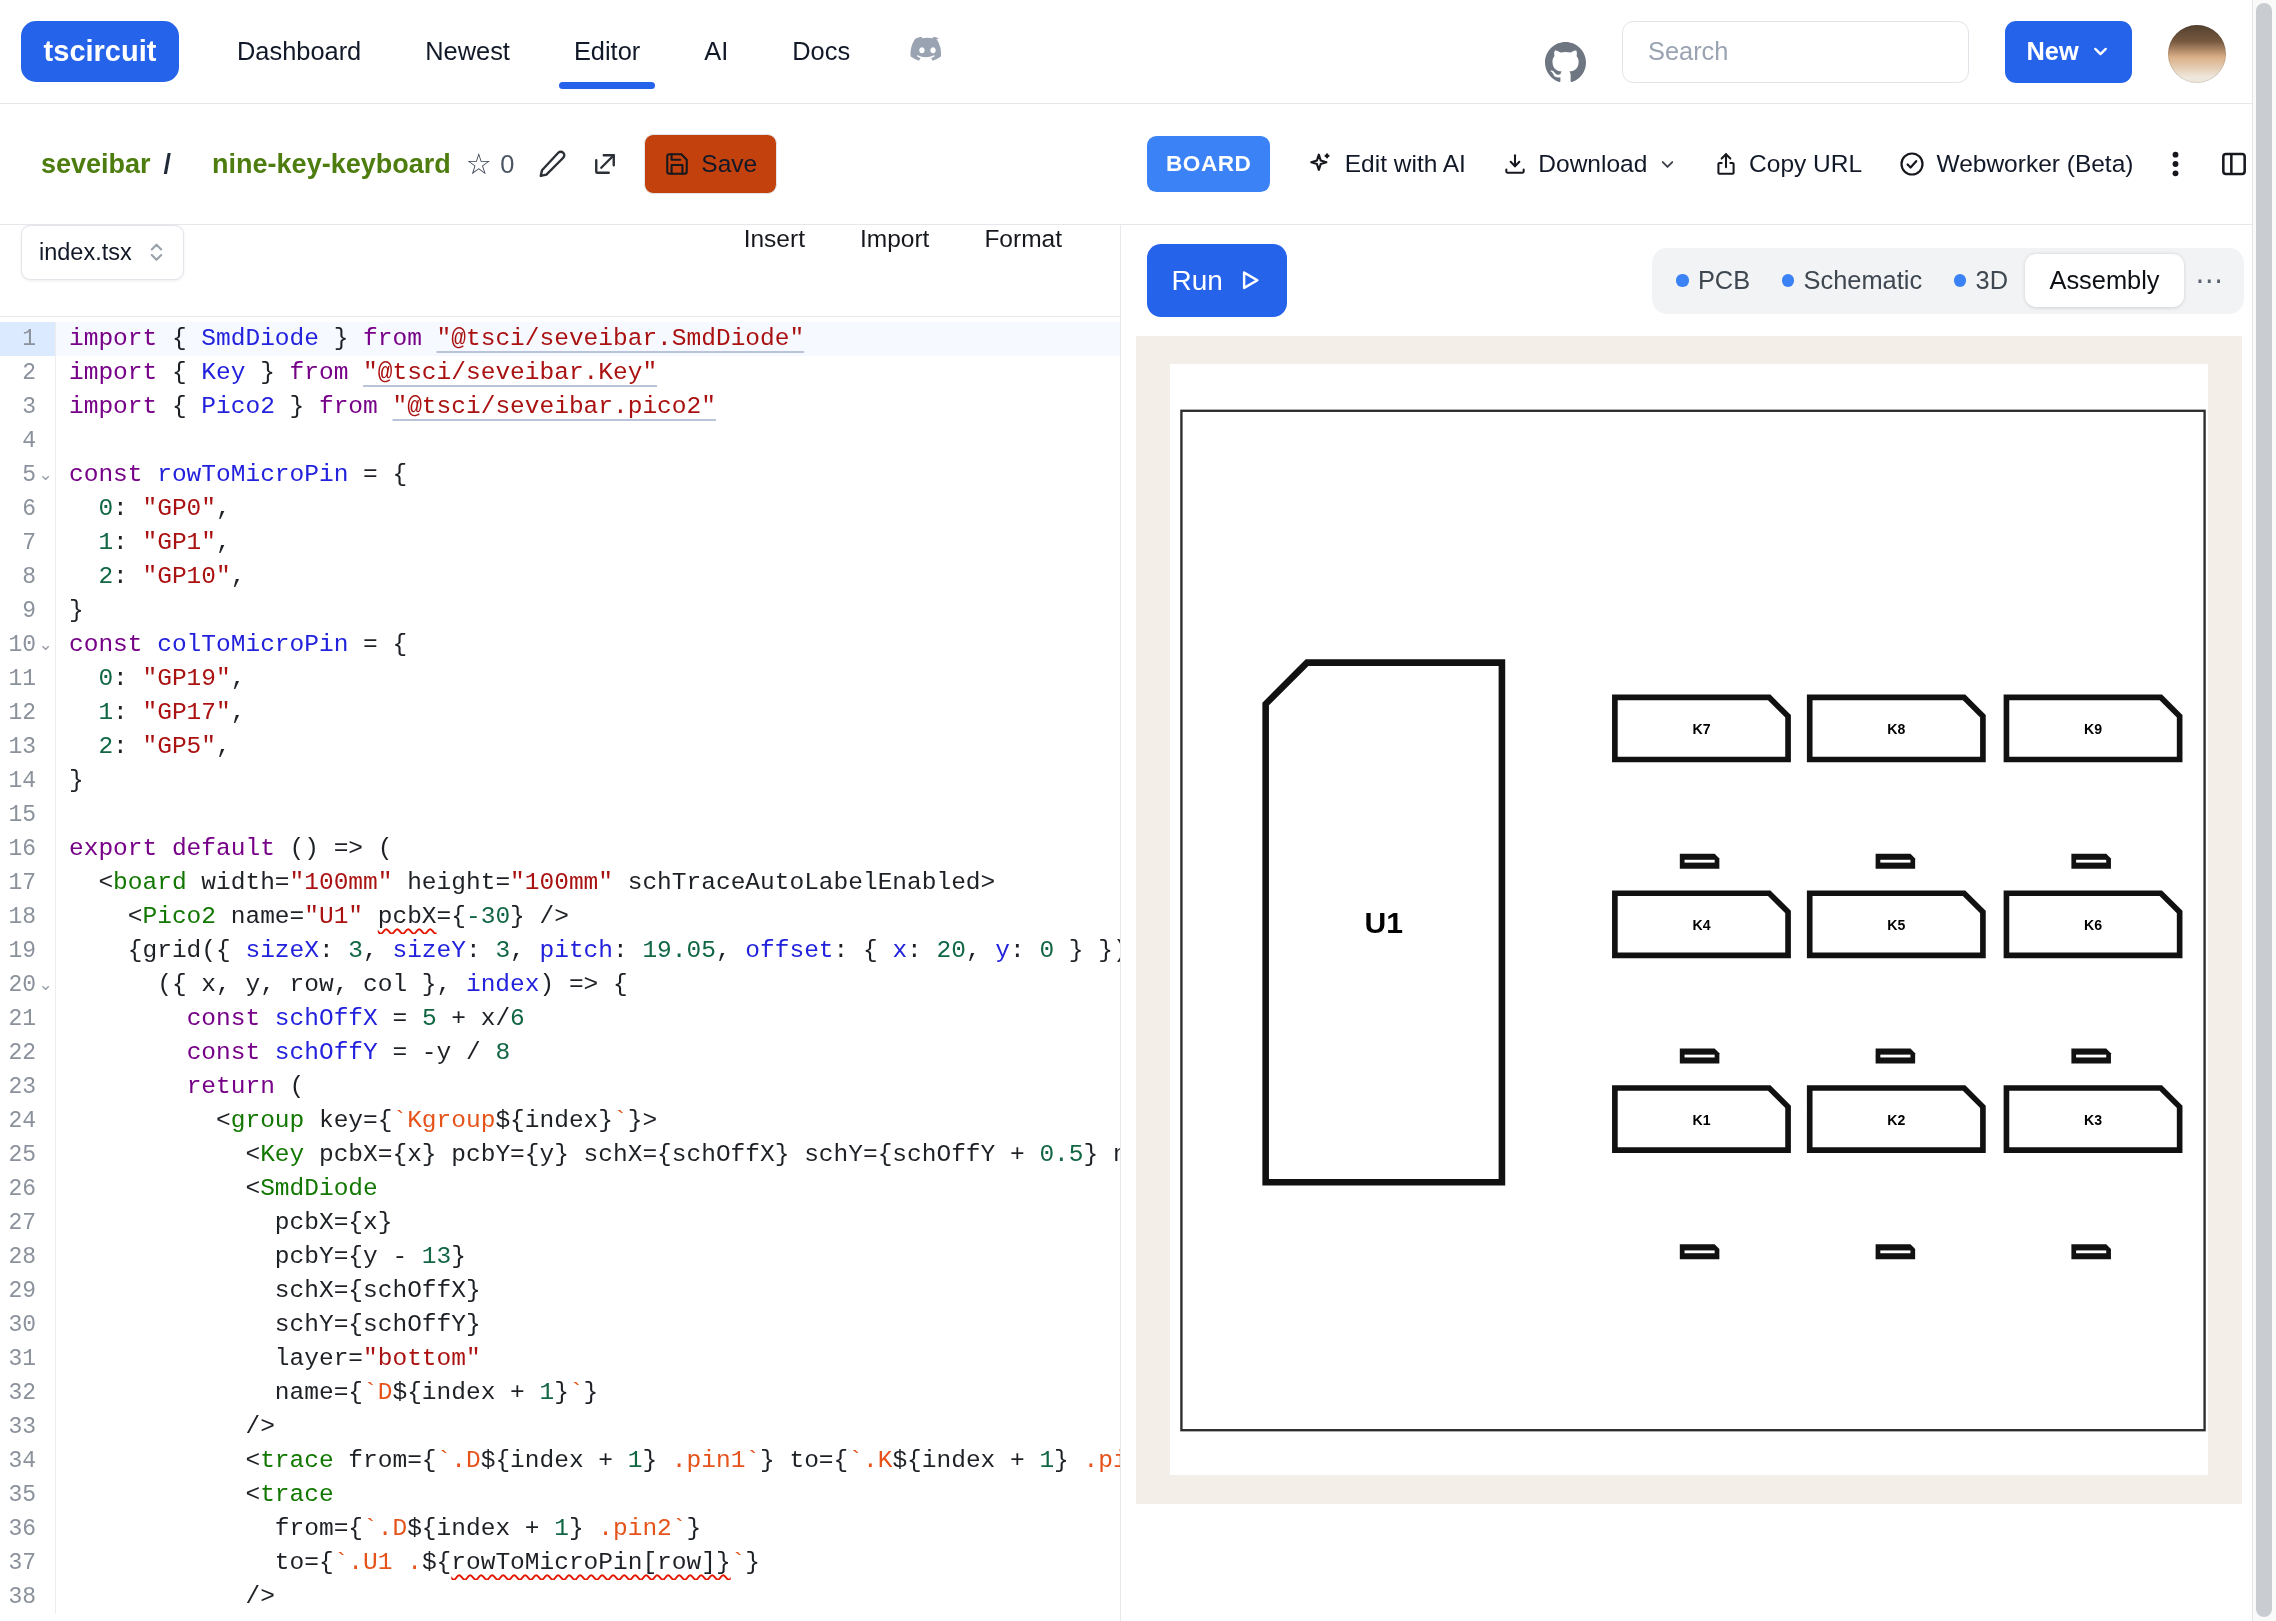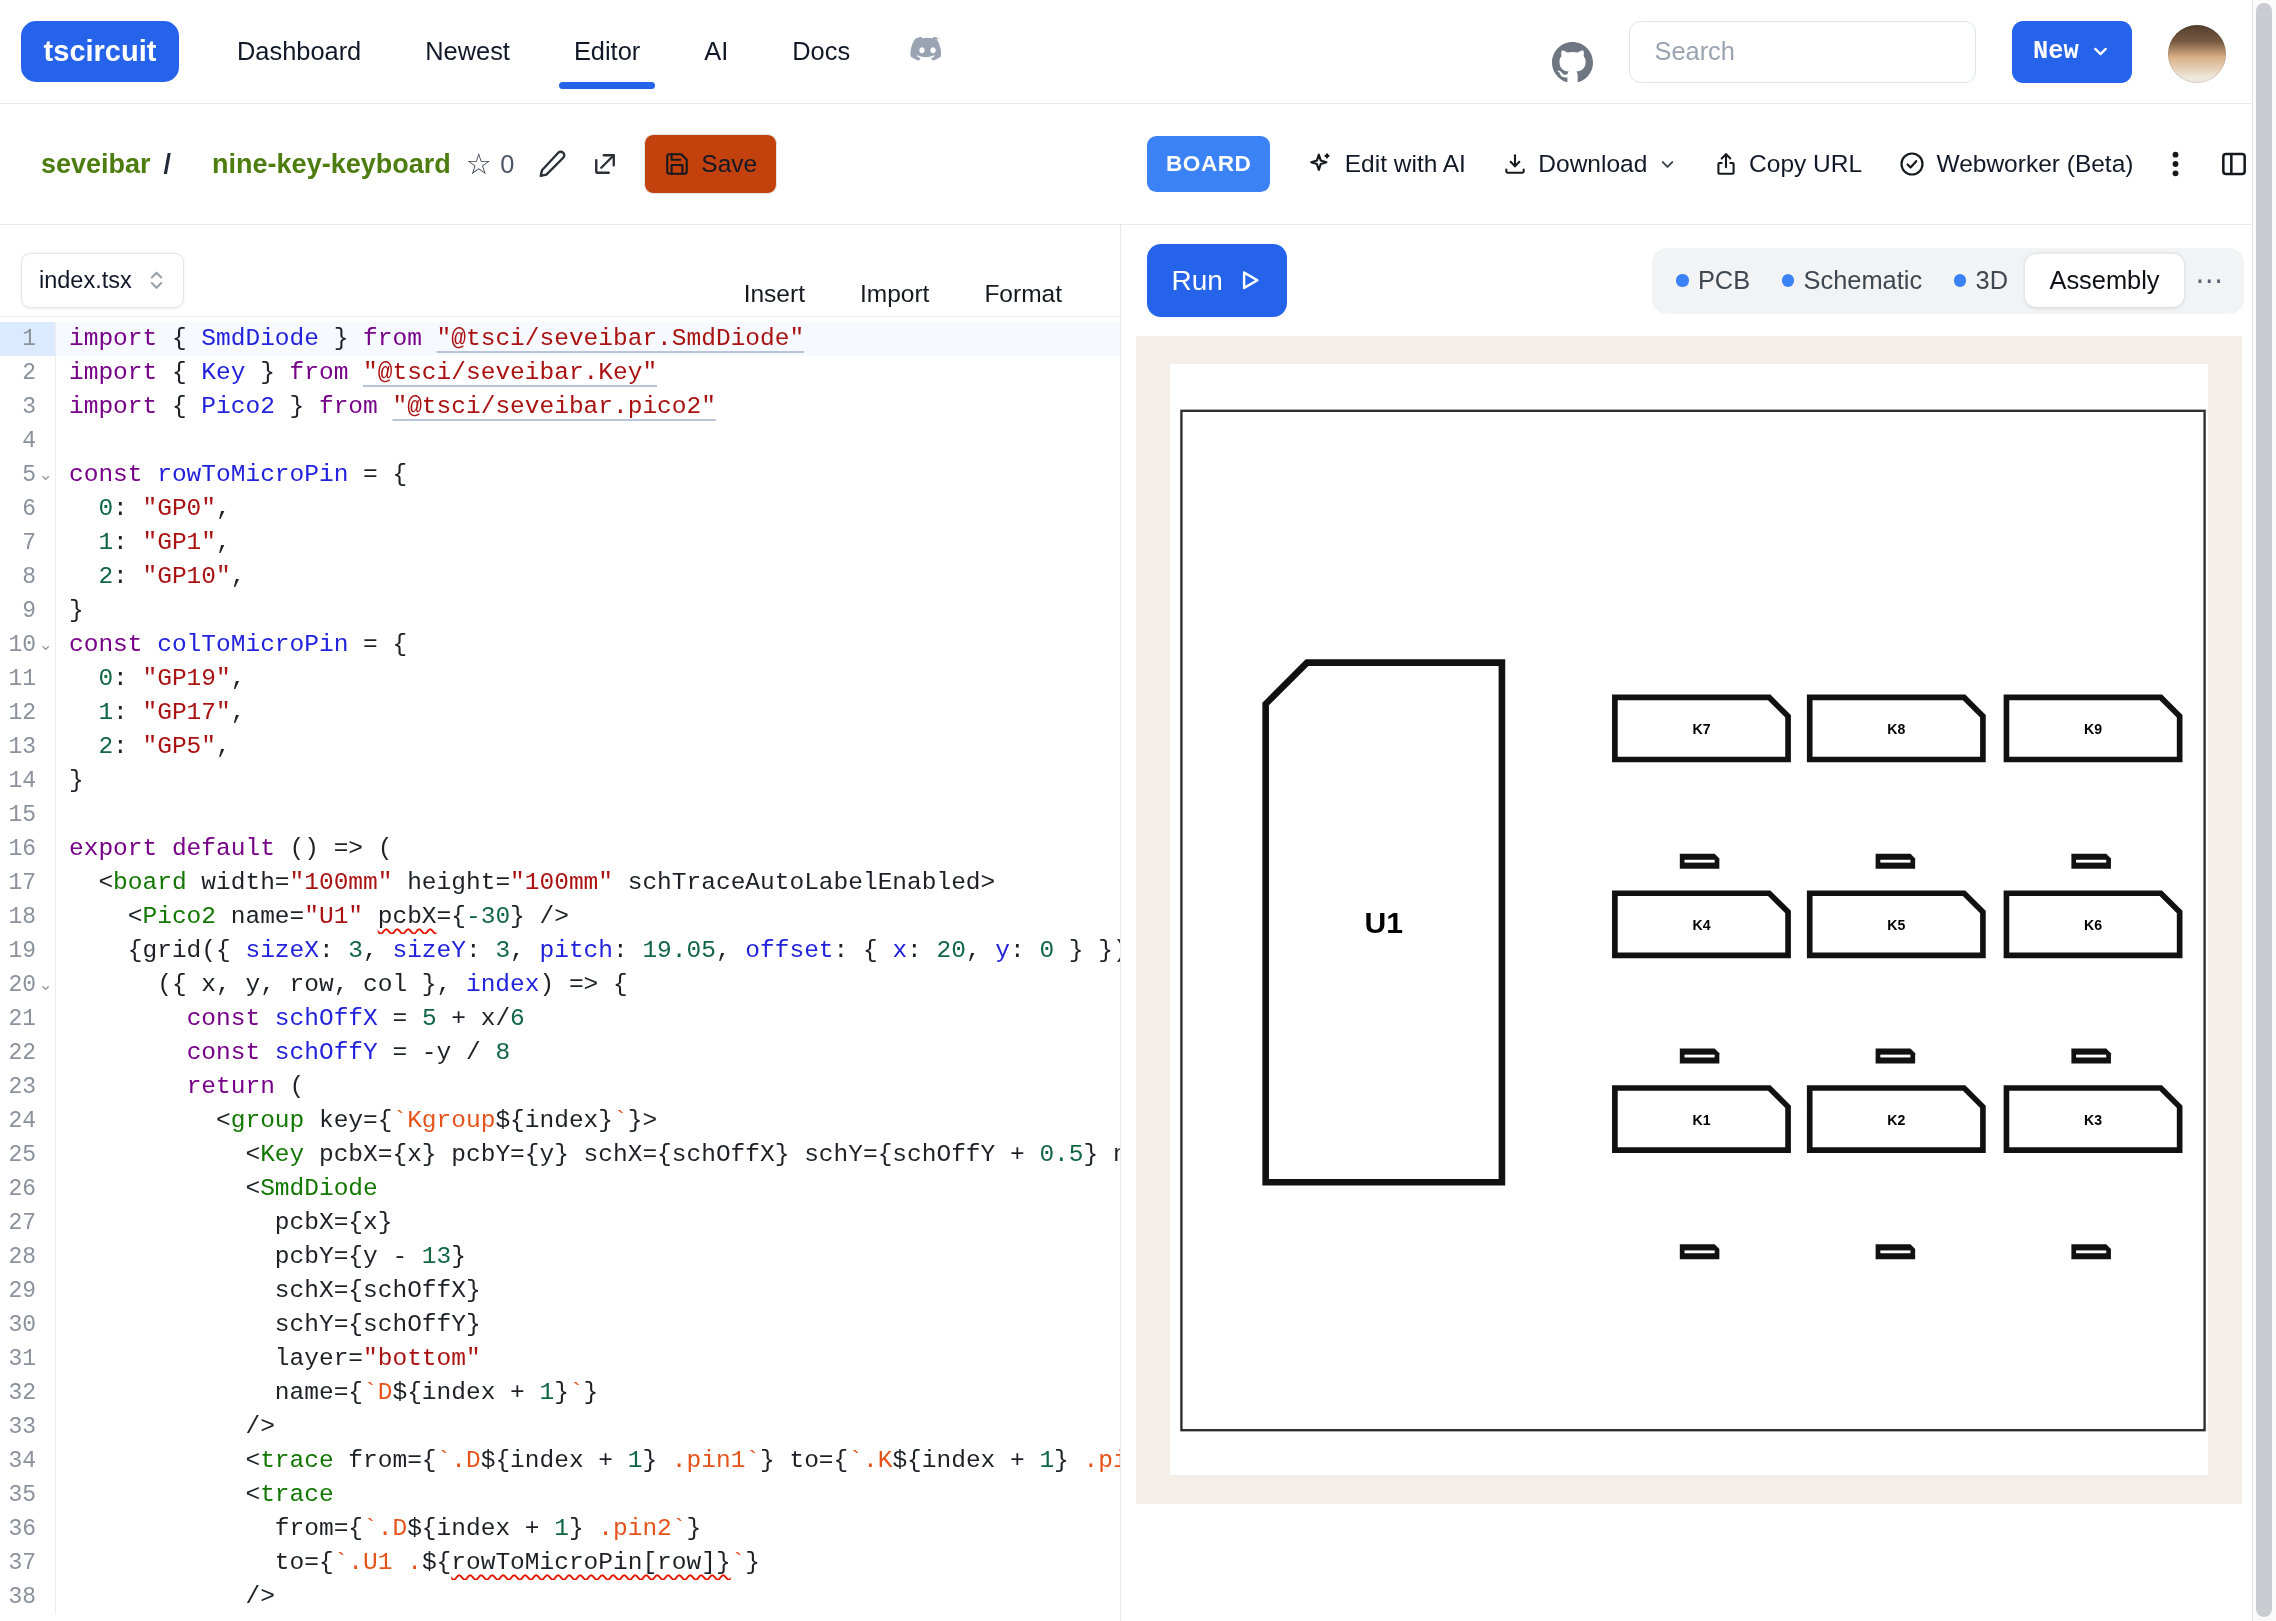--- a/index.html
+++ b/index.html
@@ -17,21 +17,21 @@
   .nav-link.active::after { content:""; position:absolute; left:17px; right:17px;
     bottom:15px; height:6.6px; border-radius:3.8px; background:#2563eb; }
   .discord-wrap { display:flex; align-items:center; margin-left:24.5px; }
   .nav-right { margin-left:auto; display:flex; align-items:flex-end; gap:36px; }
   .search-input { width:347px; height:62px; border:1.9px solid #e0e4e9; border-radius:11.3px;
     font-size:25.4px; padding:0 24.5px; color:#111827; outline:none; background:#fff;
     font-family:"Liberation Sans",sans-serif; }
   .search-input::placeholder { color:#9aa3b2; }
   .new-btn { height:62px; padding:0 21px; background:#2563eb; color:#fff; border:none;
     border-radius:11.3px; font-size:25.4px; font-weight:600; display:flex; align-items:center;
-    gap:11.3px; cursor:pointer; font-family:Liberation Mono, monospace; }
+    gap:11.3px; cursor:pointer; font-family:Liberation Sans, sans-serif; }
   .avatar { width:58px; height:58px; border-radius:50%;
     background:linear-gradient(180deg,#53402f 0%,#76583f 28%,#d9ae86 55%,#efe7dc 90%);
     box-shadow:inset 0 0 0 0.9px rgba(0,0,0,.1); cursor:pointer; }
 
   
   .toolbar { height:121px; display:flex; align-items:center; padding:0 13px;
     border-bottom:0.9px solid #e5e7eb; position:relative; background:#fff; }
   .breadcrumb { display:flex; align-items:center; gap:13px; font-size:27px; font-weight:700; }
   .crumb-link { color:#4d7c0f; cursor:pointer;margin-left:28px; }
   .crumb-sep { color:#1f2937; font-weight:600; }
@@ -49,21 +49,21 @@
     letter-spacing:0.5px; padding:15px 19px; border-radius:9.4px; }
   .tb-item { display:flex; align-items:center; gap:10.4px; font-size:24.5px; font-weight:500;
     color:#111827; cursor:pointer; white-space:nowrap; }
   .kebab { cursor:pointer; display:flex; align-items:center; }
 
   
   .main { display:flex; height:1397px; }
   .left-panel { width:1121px; flex:none; border-right:1.9px solid #e7e9ec; display:flex;
     flex-direction:column; background:#fff; }
   .editor-header { height:92px; border-bottom:0.9px solid #e7e9ec; display:flex;
-    align-items:flex-end; padding:0 58px 8px 21px; background:#fff; }
+    align-items:flex-start; padding:0 58px 8px 21px; background:#fff; }
   .file-pill { display:flex; align-items:center; gap:15px; background:#fff;
     border:0.9px solid #e2e5ea; border-radius:9.4px; padding:13px 17px; font-size:23.5px;
     color:#111827; box-shadow:0 0.9px 2.8px rgba(0,0,0,.07); cursor:pointer; }
   .editor-actions { margin-left:auto; display:flex; gap:55px; }
   .editor-action { font-size:24.5px; font-weight:500; color:#16181d; cursor:pointer; }
 
   
   .code-area { flex:1; background:#fff; padding-top:4.7px; overflow:hidden;
     font-family:"Liberation Mono","DejaVu Sans Mono",monospace; }
   .code-line { display:flex; height:34px; line-height:34px; font-size:24.5px;

